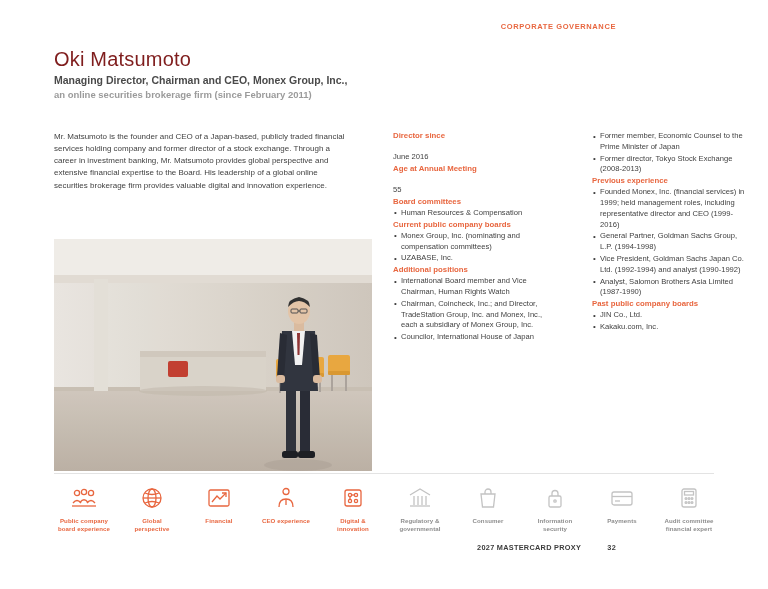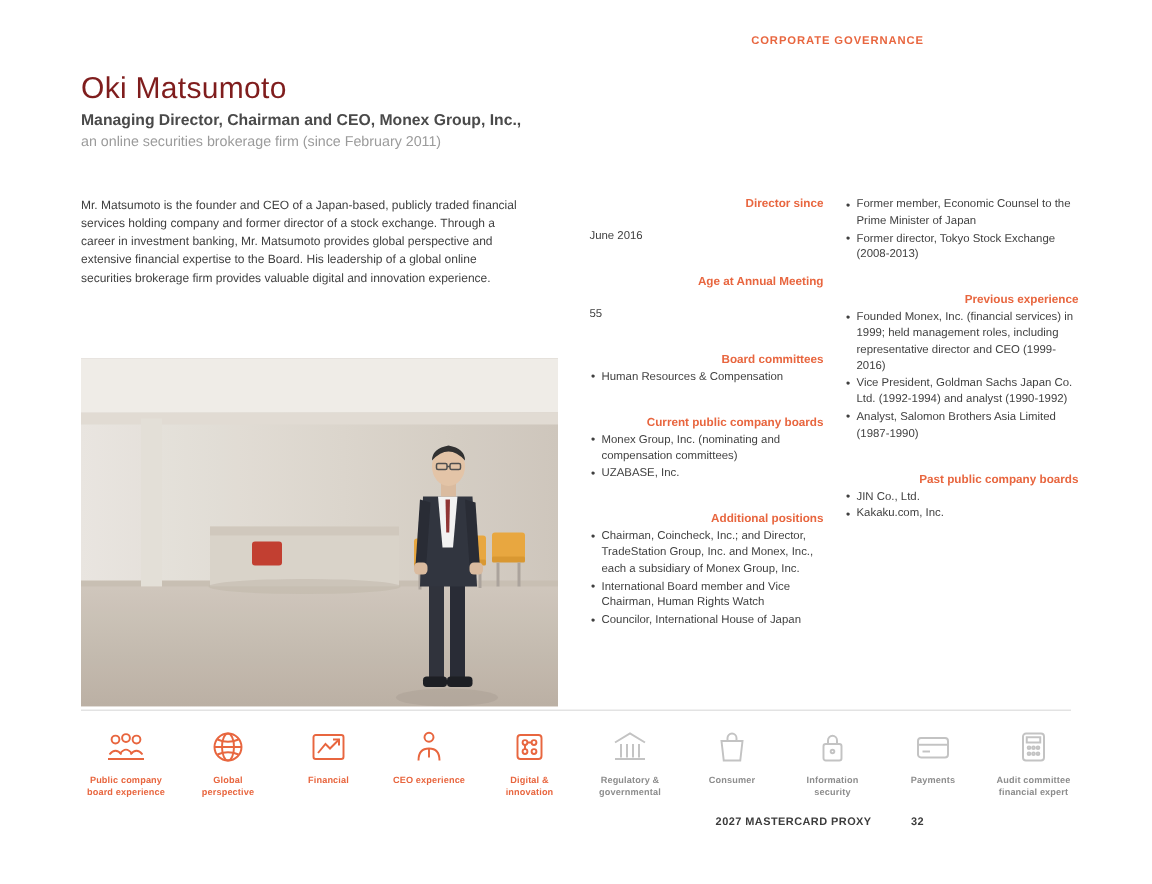--- a/index.html
+++ b/index.html
@@ -53,20 +53,21 @@
     color: #4a4a4a;
     font-weight: bold;
     line-height: 1.25;
     margin: 0 0 2px 0;
   }
   .firm {
     font-size: 9.5px;
     color: #9b9b9b;
     line-height: 1.25;
     margin: 0;
+    font-weight: bold;
   }
 
   
   .bio {
     position: absolute;
     left: 54px;
     top: 131px;
     width: 295px;
     font-size: 8px;
     line-height: 1.52;
@@ -90,35 +91,34 @@
     position: absolute;
     left: 393px;
     top: 131px;
     width: 156px;
     font-size: 7.6px;
     line-height: 1.42;
   }
   
   .col-right {
     position: absolute;
-    left: 563px;
+    left: 592px;
     top: 131px;
     width: 156px;
     font-size: 7.6px;
     line-height: 1.42;
   }
   .sec-head {
     color: #e8663f;
     font-weight: bold;
     font-size: 7.8px;
     margin: 0 0 1px 0;
     line-height: 1.3;
-    text-align: right;
-  }
-  .sec-head.spaced { margin-top: 20px; }
+  }
+  .sec-head.spaced { margin-top: 1px; }
   .sec-text {
     margin: 11px 0 0 0;
     color: #3f3f3f;
   }
   ul.bullets {
     list-style: none;
     margin: 0 0 0 0;
     padding: 0;
   }
   ul.bullets li {
@@ -288,35 +288,36 @@
     </ul>
 
     <div class="sec-head spaced">Current public company boards</div>
     <ul class="bullets">
       <li>Monex Group, Inc. (nominating and compensation committees)</li>
       <li>UZABASE, Inc.</li>
     </ul>
 
     <div class="sec-head spaced">Additional positions</div>
     <ul class="bullets">
+      <li>International Board member and Vice Chairman, Human Rights Watch</li>
       <li>Chairman, Coincheck, Inc.; and Director, TradeStation Group, Inc. and Monex, Inc., each a subsidiary of Monex Group, Inc.</li>
-      <li>International Board member and Vice Chairman, Human Rights Watch</li>
       <li>Councilor, International House of Japan</li>
     </ul>
   </div>
 
   <div class="col-right">
     <ul class="bullets">
       <li>Former member, Economic Counsel to the Prime Minister of Japan</li>
       <li>Former director, Tokyo Stock Exchange (2008-2013)</li>
     </ul>
 
     <div class="sec-head spaced">Previous experience</div>
     <ul class="bullets">
       <li>Founded Monex, Inc. (financial services) in 1999; held management roles, including representative director and CEO (1999-2016)</li>
+      <li>General Partner, Goldman Sachs Group, L.P. (1994-1998)</li>
       <li>Vice President, Goldman Sachs Japan Co. Ltd. (1992-1994) and analyst (1990-1992)</li>
       <li>Analyst, Salomon Brothers Asia Limited (1987-1990)</li>
     </ul>
 
     <div class="sec-head spaced">Past public company boards</div>
     <ul class="bullets">
       <li>JIN Co., Ltd.</li>
       <li>Kakaku.com, Inc.</li>
     </ul>
   </div>

